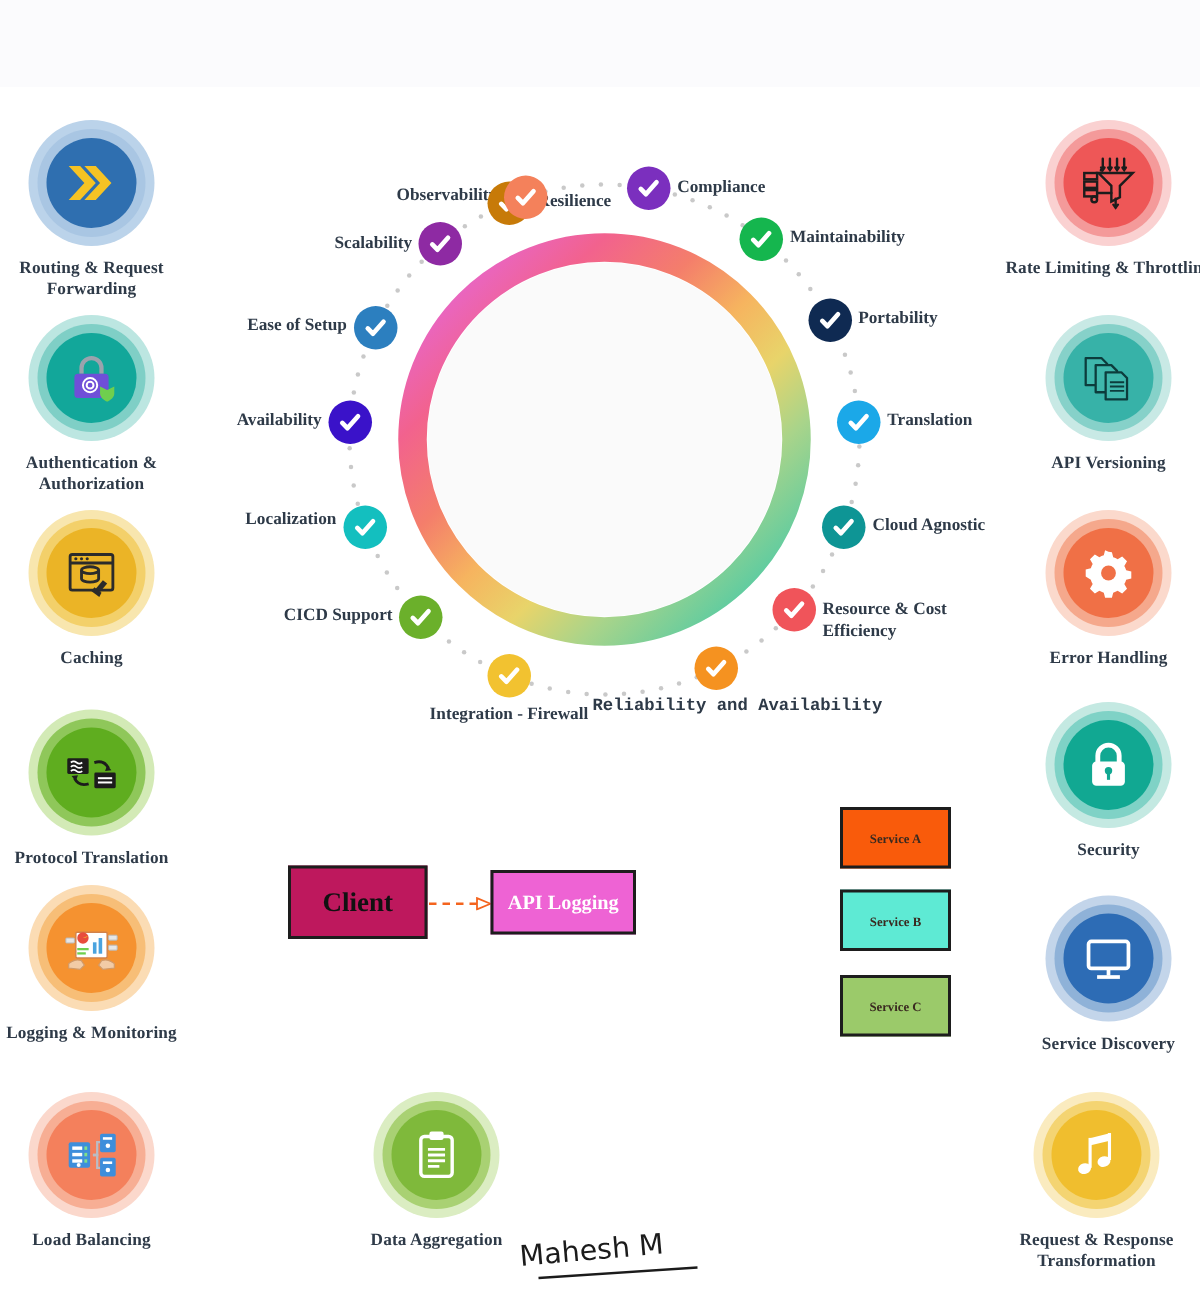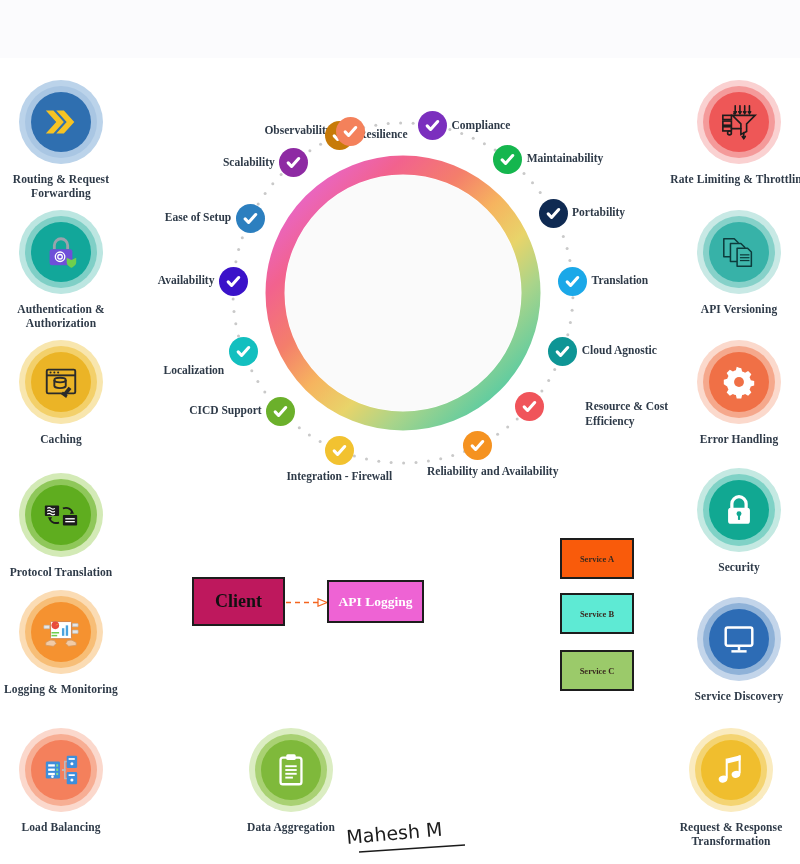--- a/index.html
+++ b/index.html
@@ -226,45 +226,45 @@
         <svg viewBox="0 0 24 24">
           <path d="M4.5 12.6l4.8 5 10-11.2" fill="none" stroke="#fff" stroke-width="4.4" stroke-linecap="round" stroke-linejoin="round"></path>
         </svg>
       </div>
       <div class="cklabel r" style="left: 581.748px; top: 343.143px;">Cloud Agnostic</div>
       <div class="chk" style="left: 514.835px; top: 392.252px; background: rgb(240, 84, 90);">
         <svg viewBox="0 0 24 24">
           <path d="M4.5 12.6l4.8 5 10-11.2" fill="none" stroke="#fff" stroke-width="4.4" stroke-linecap="round" stroke-linejoin="round"></path>
         </svg>
       </div>
-      <div class="cklabel r wrap" style="left: 548.335px; top: 398.752px; margin-left: 37px;">Resource &amp; Cost Efficiency</div>
+      <div class="cklabel r wrap" style="left: 548.335px; top: 398.752px;">Resource &amp; Cost Efficiency</div>
       <div class="chk" style="left: 463.023px; top: 431.295px; background: rgb(245, 146, 32);">
         <svg viewBox="0 0 24 24">
           <path d="M4.5 12.6l4.8 5 10-11.2" fill="none" stroke="#fff" stroke-width="4.4" stroke-linecap="round" stroke-linejoin="round"></path>
         </svg>
       </div>
-      <div class="cklabel c" style="left: 427px; top: 463.795px; width: 120px;">Reliability and Availability</div>
+      <div class="cklabel c" style="left: 395px; top: 463.795px; width: 120px; font-family: Liberation Mono, monospace;">Reliability and Availability</div>
       <div class="chk" style="left: 324.817px; top: 436.121px; background: rgb(242, 194, 48);">
         <svg viewBox="0 0 24 24">
           <path d="M4.5 12.6l4.8 5 10-11.2" fill="none" stroke="#fff" stroke-width="4.4" stroke-linecap="round" stroke-linejoin="round"></path>
         </svg>
       </div>
       <div class="cklabel c" style="left: 279.317px; top: 468.621px; width: 120px;">Integration - Firewall</div>
       <div class="chk" style="left: 266.212px; top: 396.592px; background: rgb(107, 176, 43);">
         <svg viewBox="0 0 24 24">
           <path d="M4.5 12.6l4.8 5 10-11.2" fill="none" stroke="#fff" stroke-width="4.4" stroke-linecap="round" stroke-linejoin="round"></path>
         </svg>
       </div>
       <div class="cklabel l" style="right: 538.288px; top: 403.092px;">CICD Support</div>
       <div class="chk" style="left: 228.752px; top: 336.643px; background: rgb(19, 191, 191);">
         <svg viewBox="0 0 24 24">
           <path d="M4.5 12.6l4.8 5 10-11.2" fill="none" stroke="#fff" stroke-width="4.4" stroke-linecap="round" stroke-linejoin="round"></path>
         </svg>
       </div>
-      <div class="cklabel l" style="right: 575.748px; top: 363px;">Localization</div>
+      <div class="cklabel l" style="right: 575.748px; top: 339px;">Localization</div>
       <div class="chk" style="left: 218.914px; top: 266.641px; background: rgb(58, 18, 201);">
         <svg viewBox="0 0 24 24">
           <path d="M4.5 12.6l4.8 5 10-11.2" fill="none" stroke="#fff" stroke-width="4.4" stroke-linecap="round" stroke-linejoin="round"></path>
         </svg>
       </div>
       <div class="cklabel l" style="right: 585.586px; top: 273.141px;">Availability</div>
       <div class="chk" style="left: 235.705px; top: 203.977px; background: rgb(44, 127, 191);">
         <svg viewBox="0 0 24 24">
           <path d="M4.5 12.6l4.8 5 10-11.2" fill="none" stroke="#fff" stroke-width="4.4" stroke-linecap="round" stroke-linejoin="round"></path>
         </svg>

